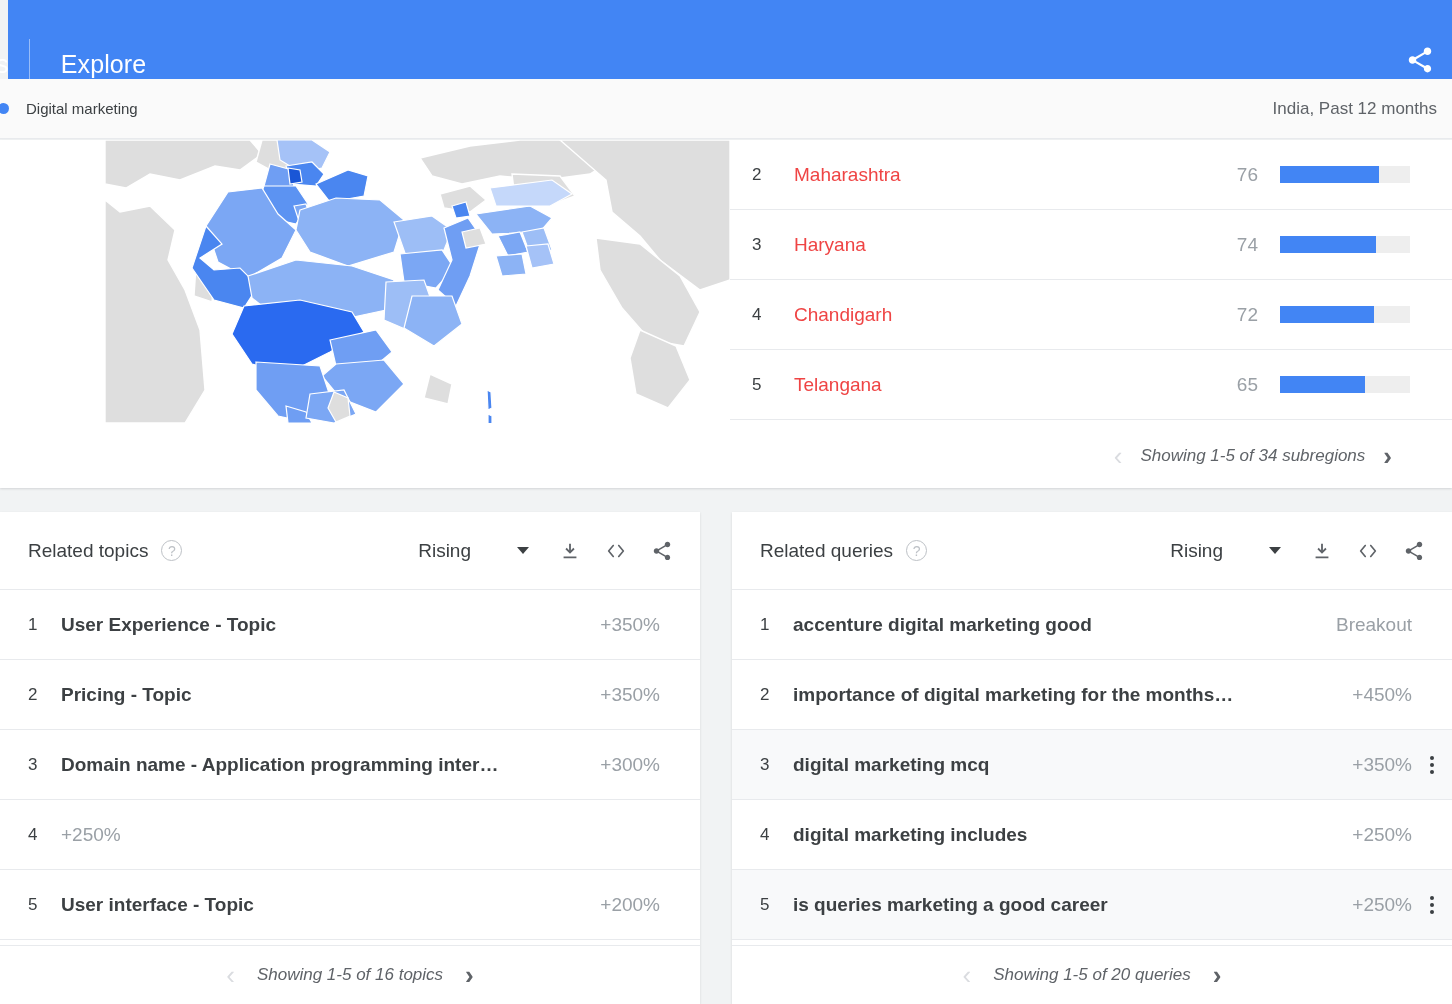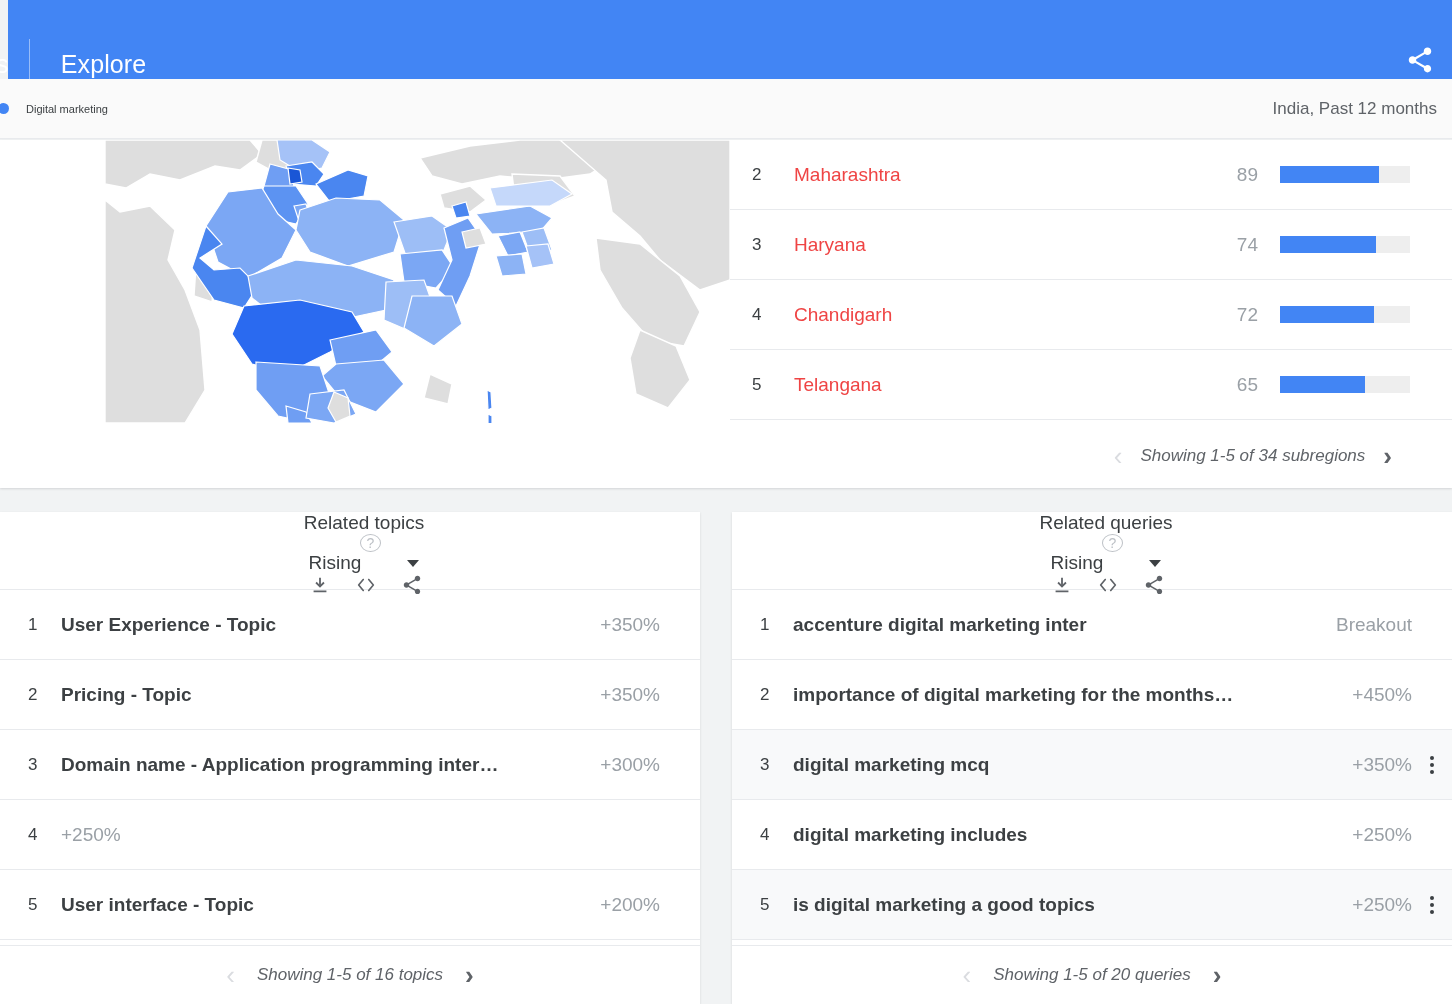--- a/index.html
+++ b/index.html
@@ -29,21 +29,21 @@
   
   .querybar {
     position: absolute; left: 0; top: 79px; width: 1452px; height: 60px;
     background: #fafafa; border-bottom: 1px solid #e8eaed;
     display: flex; align-items: center;
   }
   .q-dot {
     width: 11px; height: 11px; border-radius: 50%;
     background: #4285f4; margin-left: -2px; flex: none;
   }
-  .q-label { font-size: 11px; color: #3c4043; margin-left: 17px; }
+  .q-label { font-size: 15px; color: #3c4043; margin-left: 17px; }
   .q-spacer { flex: 1; }
   .q-meta { font-size: 17px; color: #5f6368; margin-right: 15px; text-align: center; }
 
   
   .region-card {
     position: absolute; left: 0; top: 140px; width: 1452px; height: 348px;
     background: #fff; box-shadow: 0 1px 2px rgba(60,64,67,.16);
     display: flex;
   }
   .map-pane { position: relative; width: 730px; height: 283px; overflow: hidden; }
@@ -77,21 +77,21 @@
   .bottom { position: absolute; left: 0; top: 512px; width: 1452px; height: 492px; display: flex; }
   .gap { width: 32px; height: 100%; background: #f1f3f4; flex: none; }
   .card {
     width: 700px; background: #fff; box-shadow: 0 1px 2px rgba(60,64,67,.16);
     display: flex; flex-direction: column; position: relative;
   }
   .card.right { width: 720px; }
 
   .card-head {
     height: 78px; display: flex; align-items: center;
-    padding: 0 0 0 28px; border-bottom: 1px solid #e8eaed; flex-direction: column;
+    padding: 0 0 0 28px; border-bottom: 1px solid #e8eaed;
   }
   .card-title { font-size: 19px; color: #3c4043; }
   .help-icon {
     margin-left: 13px; width: 21px; height: 21px; border-radius: 50%;
     border: 1.6px solid #bdc1c6; color: #bdc1c6; font-size: 14px;
     display: flex; align-items: center; justify-content: center; cursor: pointer;
   }
   .head-spacer { flex: 1; }
   .sort-sel { display: flex; align-items: center; cursor: pointer; gap: 28px; }
   .sort-label { font-size: 19px; color: #3c4043; }
@@ -238,21 +238,21 @@
         <path d="M334,252 L348,258 L350,276 L336,282 L328,268 Z" fill="#dedede" stroke="#ffffff" stroke-width="1.2"></path>
 
         <path d="M462,92 L480,88 L486,104 L466,108 Z" fill="#dedede" stroke="#ffffff" stroke-width="1.2"></path>
       </svg>
     </div>
 
     <div class="list-pane">
       <div class="sub-row">
         <div class="sub-rank">2</div>
         <div class="sub-name">Maharashtra</div>
-        <div class="sub-value">89</div>
+        <div class="sub-value">76</div>
         <div class="sub-bar">
             <i style="width:76%"></i>
           </div>
       </div>
       <div class="sub-row">
         <div class="sub-rank">3</div>
         <div class="sub-name">Haryana</div>
         <div class="sub-value">74</div>
         <div class="sub-bar">
             <i style="width:74%"></i>
@@ -386,21 +386,21 @@
             <svg width="22" height="22" viewBox="0 0 24 24" fill="#5f6368">
                 <path d="M18 16.08c-.76 0-1.44.3-1.96.77L8.91 12.7c.05-.23.09-.46.09-.7s-.04-.47-.09-.7l7.05-4.11c.54.5 1.25.81 2.04.81 1.66 0 3-1.34 3-3s-1.34-3-3-3-3 1.34-3 3c0 .24.04.47.09.7L8.04 9.81C7.5 9.31 6.79 9 6 9c-1.66 0-3 1.34-3 3s1.34 3 3 3c.79 0 1.5-.31 2.04-.81l7.12 4.16c-.05.21-.08.43-.08.65 0 1.61 1.31 2.92 2.92 2.92 1.61 0 2.92-1.31 2.92-2.92 0-1.61-1.31-2.92-2.92-2.92z"></path>
               </svg>
           </span>
         </div>
       </div>
 
       <div class="rows">
         <div class="item-row">
           <div class="item-rank">1</div>
-          <div class="item-label">accenture digital marketing inter</div>
+          <div class="item-label">accenture digital marketing good</div>
           <div class="item-val">Breakout</div>
           <div class="item-menu empty">
               <i></i>
               <i></i>
               <i></i>
             </div>
         </div>
         <div class="item-row">
           <div class="item-rank">2</div>
           <div class="item-label">importance of digital marketing for the months…</div>
@@ -426,21 +426,21 @@
           <div class="item-label">digital marketing includes</div>
           <div class="item-val">+250%</div>
           <div class="item-menu empty">
               <i></i>
               <i></i>
               <i></i>
             </div>
         </div>
         <div class="item-row hl">
           <div class="item-rank">5</div>
-          <div class="item-label">is digital marketing a good topics</div>
+          <div class="item-label">is queries marketing a good career</div>
           <div class="item-val">+250%</div>
           <div class="item-menu">
               <i></i>
               <i></i>
               <i></i>
             </div>
         </div>
       </div>
 
       <div class="card-foot">

